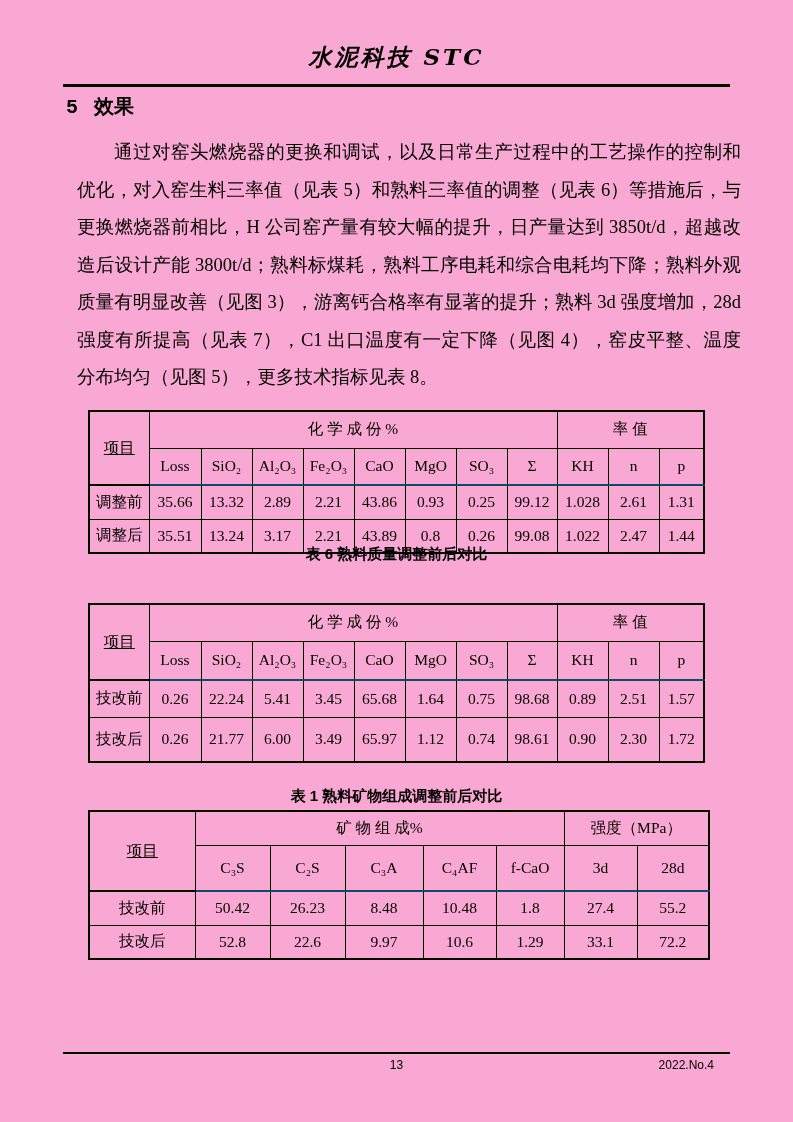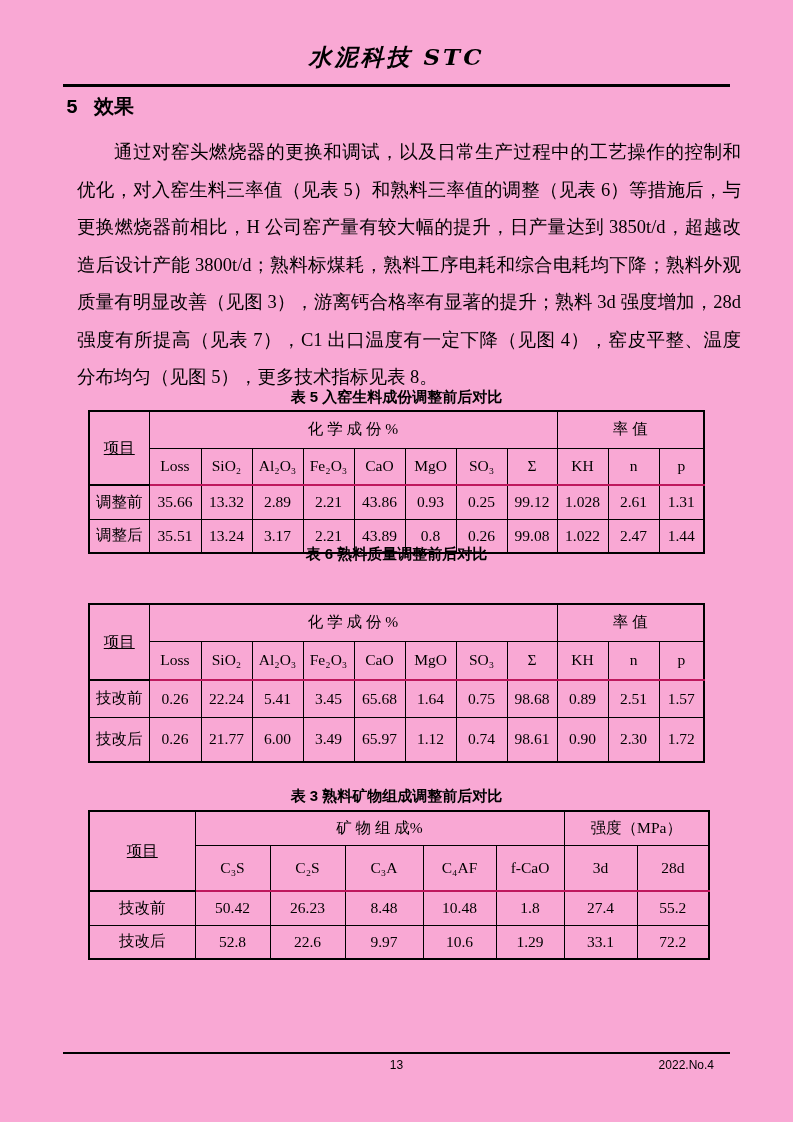--- a/index.html
+++ b/index.html
@@ -35,21 +35,21 @@
     border:2px solid #000;
   }
   .t5{top:410px;}
   .t6{top:603px;}
   .t7{top:810px;}
   table.tbl td{
     border:1px solid #000;text-align:center;vertical-align:middle;
     font-size:15.5px;padding:0;white-space:nowrap;overflow:hidden;
     font-family:"Liberation Serif","DejaVu Sans",serif;
   }
-  table.tbl tr.head2 td{border-bottom:2px solid #be185d;}
+  table.tbl tr.head2 td{border-bottom:2px solid #0c4a6e;}
   table.tbl td.item-cell{border-bottom:2px solid #000;text-decoration:underline;}
   .t5 tr.head1{height:37px;} .t5 tr.head2{height:37px;} .t5 tr.datarow{height:34px;}
   .t6 tr.head1{height:37px;} .t6 tr.head2{height:39px;} .t6 tr.row1{height:37px;} .t6 tr.row2{height:45px;}
   .t7 tr.head1{height:34px;} .t7 tr.head2{height:46px;} .t7 tr.datarow{height:34px;}
   .footer-rule{position:absolute;top:1052px;left:63px;width:667px;border-top:2.5px solid #000;}
   .footer-page{
     position:absolute;top:1058px;left:0;width:100%;text-align:center;font-size:12px;
     font-family:"Liberation Sans","DejaVu Sans",sans-serif;
   }
   .footer-issue{
@@ -64,21 +64,20 @@
 
   <div class="journal-header">水泥科技 STC</div>
   <div class="header-rule"></div>
 
   <div class="section-heading">
     <span class="sec-num">5</span><span>效果</span>
   </div>
 
   <p class="body-paragraph">通过对窑头燃烧器的更换和调试，以及日常生产过程中的工艺操作的控制和优化，对入窑生料三率值（见表 5）和熟料三率值的调整（见表 6）等措施后，与更换燃烧器前相比，H 公司窑产量有较大幅的提升，日产量达到 3850t/d，超越改造后设计产能 3800t/d；熟料标煤耗，熟料工序电耗和综合电耗均下降；熟料外观质量有明显改善（见图 3），游离钙合格率有显著的提升；熟料 3d 强度增加，28d 强度有所提高（见表 7），C1 出口温度有一定下降（见图 4），窑皮平整、温度分布均匀（见图 5），更多技术指标见表 8。</p>
 
-  <div class="tbl-caption cap5">表 5 入窑生料成份调整前后对比</div>
   <table class="tbl t5">
     <colgroup>
       <col style="width:60px">
         <col style="width:52px">
         <col style="width:51px">
         <col style="width:51px">
       <col style="width:51px">
         <col style="width:51px">
         <col style="width:51px">
         <col style="width:51px">
@@ -196,21 +195,21 @@
       <td>1.12</td>
       <td>0.74</td>
       <td>98.61</td>
       <td>0.90</td>
       <td>2.30</td>
       <td>1.72</td>
     </tr>
   </tbody>
     </table>
 
-  <div class="tbl-caption cap7">表 3 熟料矿物组成调整前后对比</div>
+  <div class="tbl-caption cap7">表 1 熟料矿物组成调整前后对比</div>
   <table class="tbl t7">
     <colgroup>
       <col style="width:106px">
         <col style="width:75px">
         <col style="width:75px">
         <col style="width:78px">
       <col style="width:73px">
         <col style="width:68px">
         <col style="width:73px">
         <col style="width:72px">

